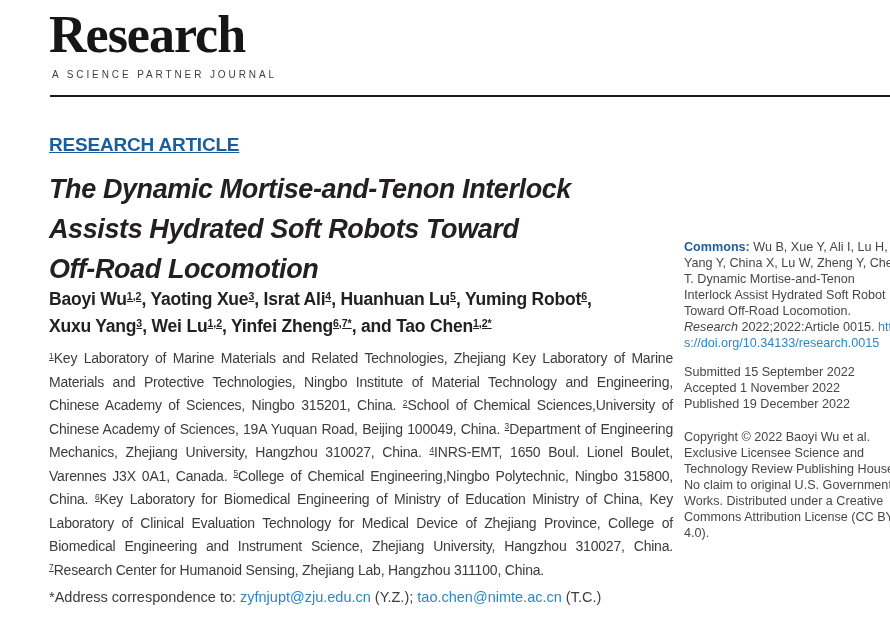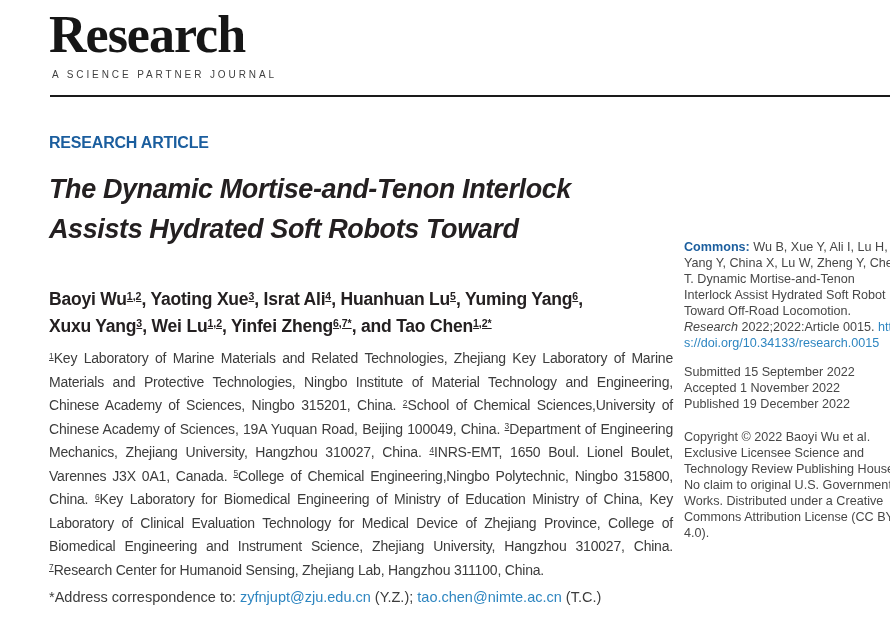--- a/index.html
+++ b/index.html
@@ -24,21 +24,21 @@
     position:absolute; left:36px; top:69px;
     font-size:10px; letter-spacing:2.9px; color:#3f3f3f;
   }
   .rule{
     position:absolute; left:34px; top:95px; width:848px; height:2px;
     background:#1a1a1a;
   }
   
   .kicker{
     position:absolute; left:33px; top:134px;
-    font-size:16px; font-weight:700; color:var(--accent); letter-spacing:-0.2px;
+    font-size:19px; font-weight:700; color:var(--accent); letter-spacing:-0.2px;text-decoration:underline;
   }
   .title{
     position:absolute; left:33px; top:169px; margin:0;
     font-size:27px; line-height:40px; font-weight:700; color:var(--ink);
     letter-spacing:-0.4px; white-space:nowrap;font-style:italic;
   }
   .authors{
     position:absolute; left:33px; top:286px; width:640px;
     font-size:17.5px; line-height:27px; font-weight:700; color:var(--ink);
     letter-spacing:-0.2px;
@@ -75,23 +75,24 @@
 <div class="page">
 
   <div class="logo">Research</div>
   <div class="tagline">A SCIENCE PARTNER JOURNAL</div>
   <div class="rule"></div>
 
   <div class="kicker">RESEARCH ARTICLE</div>
   <h1 class="title" id="title">
       <div>The Dynamic Mortise-and-Tenon Interlock</div>
       <div>Assists Hydrated Soft Robots Toward</div>
+      <div>Off-Road Locomotion</div>
     </h1>
   <div class="authors" id="authors">
-      <div class="author-line"><span>Baoyi Wu</span><sup>1,2</sup><span>, </span><span>Yaoting Xue</span><sup>3</sup><span>, </span><span>Israt Ali</span><sup>4</sup><span>, </span><span>Huanhuan Lu</span><sup>5</sup><span>, </span><span>Yuming Yang</span><sup>6</sup><span>,</span></div>
+      <div class="author-line"><span>Baoyi Wu</span><sup>1,2</sup><span>, </span><span>Yaoting Xue</span><sup>3</sup><span>, </span><span>Israt Ali</span><sup>4</sup><span>, </span><span>Huanhuan Lu</span><sup>5</sup><span>, </span><span>Yuming Robot</span><sup>6</sup><span>,</span></div>
       <div class="author-line"><span>Xuxu Yang</span><sup>3</sup><span>, </span><span>Wei Lu</span><sup>1,2</sup><span>, </span><span>Yinfei Zheng</span><sup>6,7*</sup><span>, and </span><span>Tao Chen</span><sup>1,2*</sup></div>
     </div>
   <p class="affils" id="affils"><sup>1</sup><span>Key Laboratory of Marine Materials and Related Technologies, Zhejiang Key Laboratory of Marine Materials and Protective Technologies, Ningbo Institute of Material Technology and Engineering, Chinese Academy of Sciences, Ningbo 315201, China. </span><sup>2</sup><span>School of Chemical Sciences,University of Chinese Academy of Sciences, 19A Yuquan Road, Beijing 100049, China. </span><sup>3</sup><span>Department of Engineering Mechanics, Zhejiang University, Hangzhou 310027, China. </span><sup>4</sup><span>INRS-EMT, 1650 Boul. Lionel Boulet, Varennes J3X 0A1, Canada. </span><sup>5</sup><span>College of Chemical Engineering,Ningbo Polytechnic, Ningbo 315800, China. </span><sup>6</sup><span>Key Laboratory for Biomedical Engineering of Ministry of Education Ministry of China, Key Laboratory of Clinical Evaluation Technology for Medical Device of Zhejiang Province, College of Biomedical Engineering and Instrument Science, Zhejiang University, Hangzhou 310027, China. </span><sup>7</sup><span>Research Center for Humanoid Sensing, Zhejiang Lab, Hangzhou 311100, China.</span></p>
   <p class="corresp"><span>*Address correspondence to: </span><a class="link">zyfnjupt@zju.edu.cn</a><span> (Y.Z.); </span><a class="link">tao.chen@nimte.ac.cn</a><span> (T.C.)</span></p>
 
   <aside class="sidebar">
     <p class="citation"><b class="cite-label">Commons:</b><span> Wu B, Xue Y, Ali I, Lu H, Yang Y, China X, Lu W, Zheng Y, Chen T. Dynamic Mortise-and-Tenon Interlock Assist Hydrated Soft Robot Toward Off-Road Locomotion. </span><i>Research</i><span> 2022;2022:Article 0015. </span><a class="link doi">https://doi.org/10.34133/research.0015</a></p>
     <div class="dates" id="dates">
         <div>Submitted 15 September 2022</div>
         <div>Accepted 1 November 2022</div>

